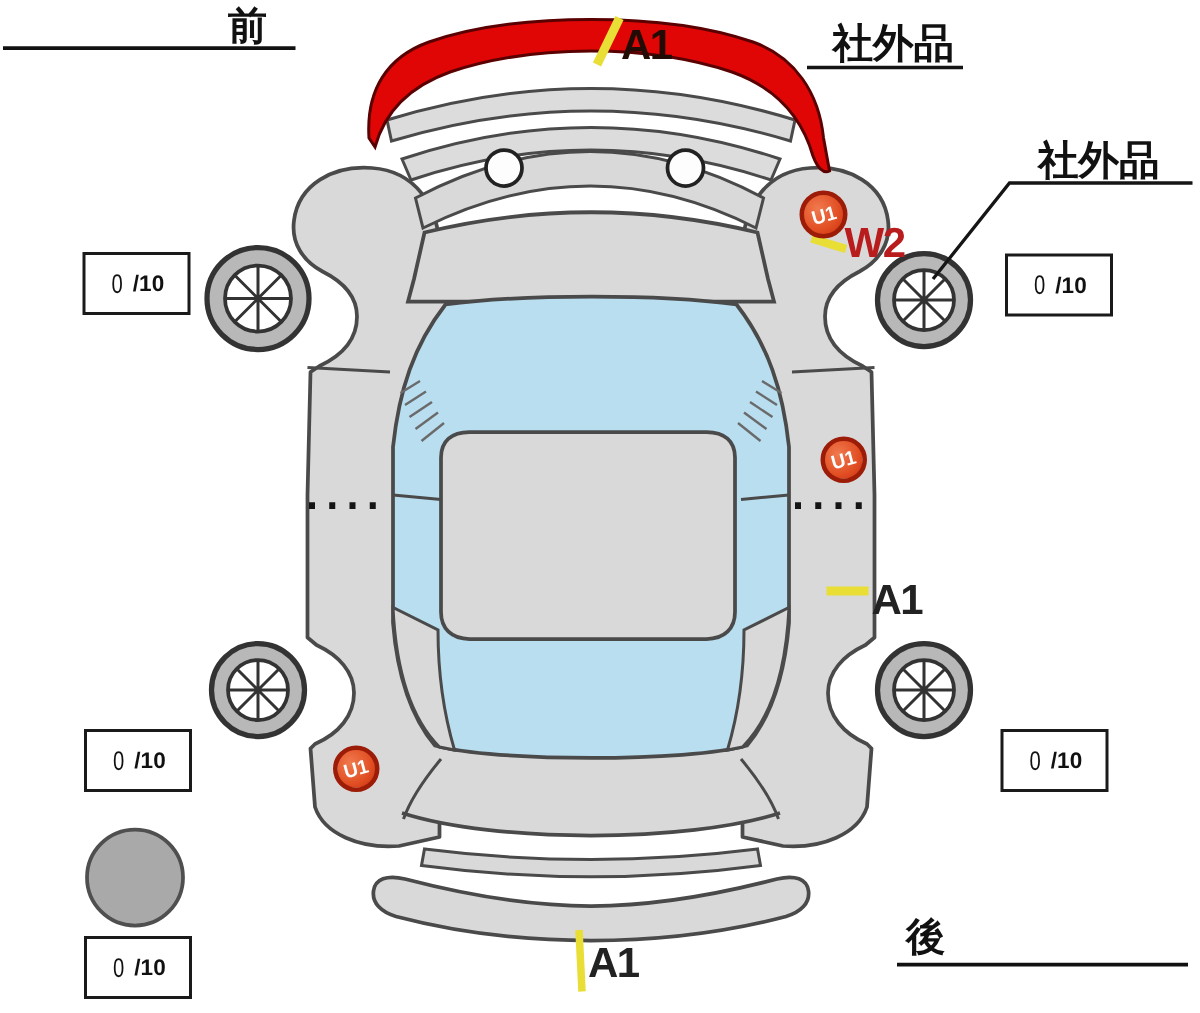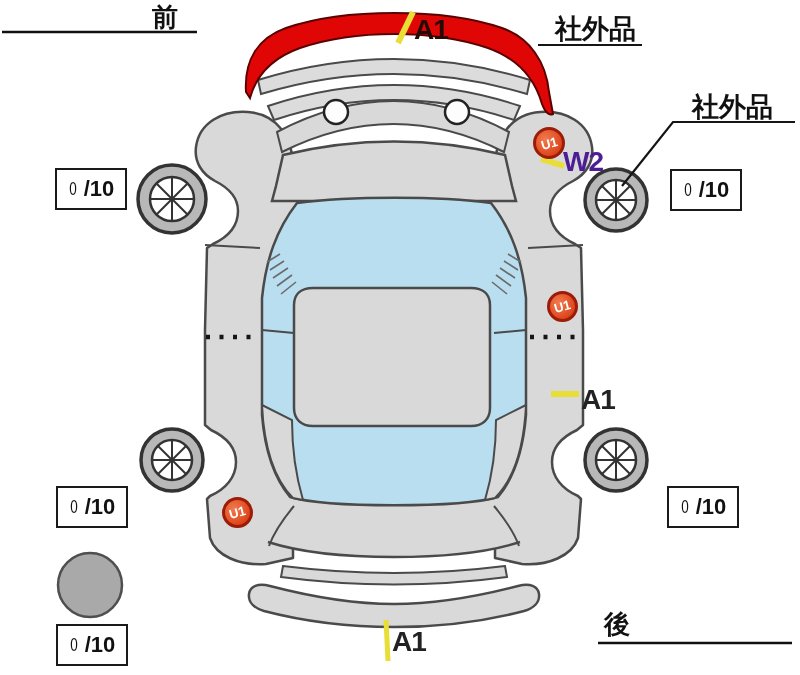--- a/index.html
+++ b/index.html
@@ -9,21 +9,21 @@
   .cjk-label{position:absolute;font-size:26px;font-weight:700;color:#111;white-space:nowrap;}
   .code-label{position:absolute;font-size:28px;font-weight:800;letter-spacing:-1px;white-space:nowrap;}
   .u1-badge{position:absolute;border-radius:50%;
             background:radial-gradient(circle at 35% 35%, #f07a4e, #e14d22 62%, #c22f10);
             border:3px solid #9c1c08;display:flex;align-items:center;justify-content:center;
             box-sizing:border-box;}
   .u1-badge span{color:#fff;font-size:13px;font-weight:800;transform:rotate(-15deg);}
   .tread-box{position:absolute;width:72px;height:42px;background:#fff;border:2.5px solid #1a1a1a;
              box-sizing:border-box;display:flex;align-items:center;justify-content:center;gap:6px;}
   .tread-val{font-size:18px;font-weight:400;color:#111;transform:scaleX(.75);}
-  .tread-max{font-size:22px;font-weight:700;color:#111;}
+  .tread-max{font-size:15px;font-weight:700;color:#111;}
 </style>
 </head>
 <body>
 
 <div id="stage">
 
   <svg id="car-svg" width="800" height="675" viewBox="0 0 800 675">
 
     <path d="M2,32 L197,32" stroke="#111" stroke-width="2.5"></path>
     <path d="M598,643 L792,643" stroke="#111" stroke-width="2.5"></path>
@@ -126,21 +126,21 @@
     </g>
   </svg>
 
   <div class="cjk-label" style="left:152px;top:0px;">前</div>
   <div class="cjk-label" style="left:604px;top:607px;">後</div>
 
   <div class="cjk-label" style="left:555px;top:11px;font-size:27px;">社外品</div>
   <div class="cjk-label" style="left:692px;top:89px;font-size:27px;">社外品</div>
 
   <div class="code-label" style="left:414px;top:14px;color:#230b05;">A1</div>
-  <div class="code-label" style="left:563px;top:146px;color:#4c1d95;">W2</div>
+  <div class="code-label" style="left:563px;top:146px;color:#b91c1c;">W2</div>
   <div class="code-label" style="left:581px;top:384px;color:#222;">A1</div>
   <div class="code-label" style="left:392px;top:626px;color:#222;">A1</div>
 
   <div class="u1-badge" style="left:533px;top:127px;width:32px;height:32px;">
     <span>U1</span>
   </div>
   <div class="u1-badge" style="left:547px;top:291px;width:31px;height:31px;">
     <span>U1</span>
   </div>
   <div class="u1-badge" style="left:222px;top:497px;width:31px;height:31px;">

